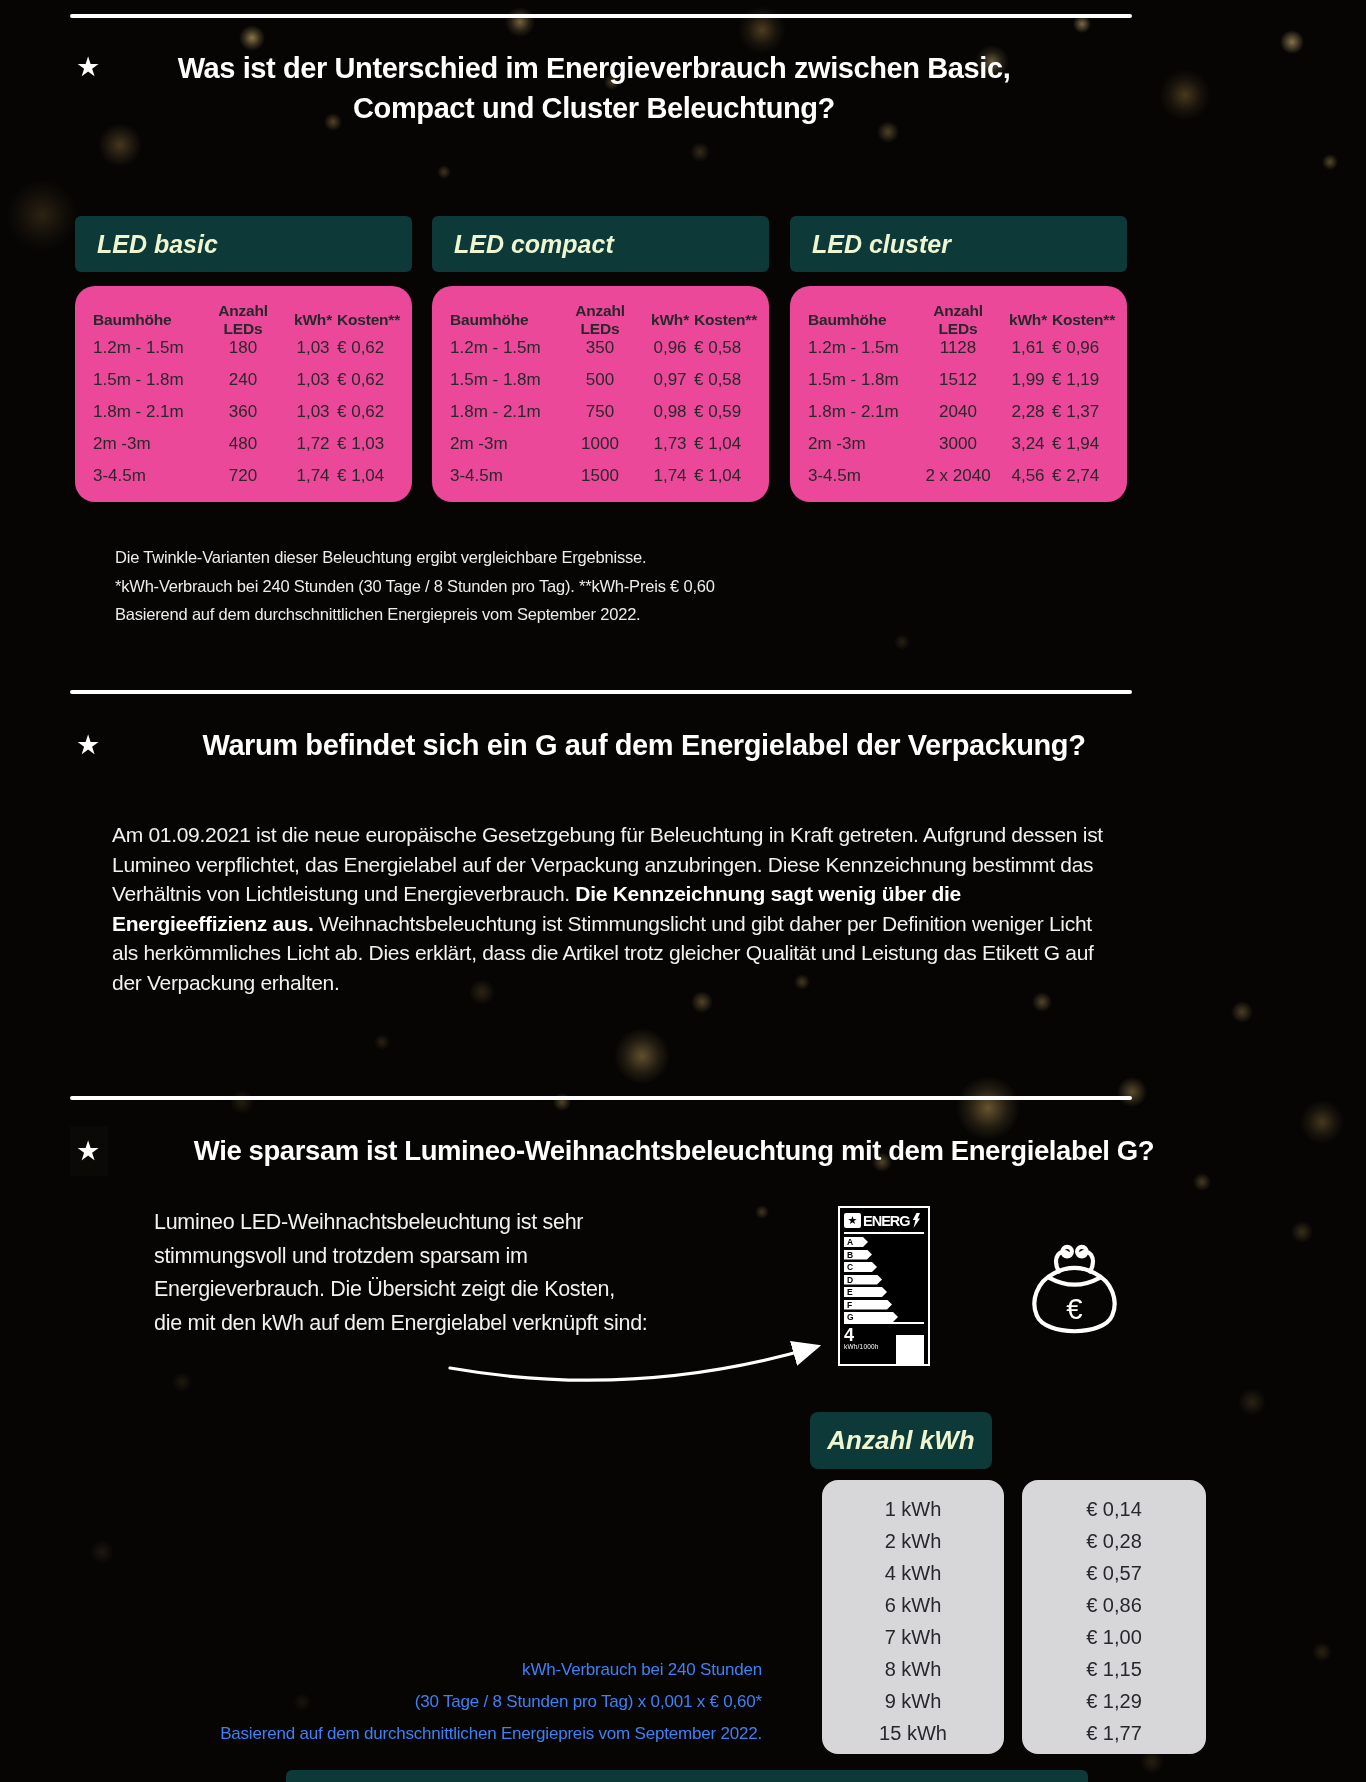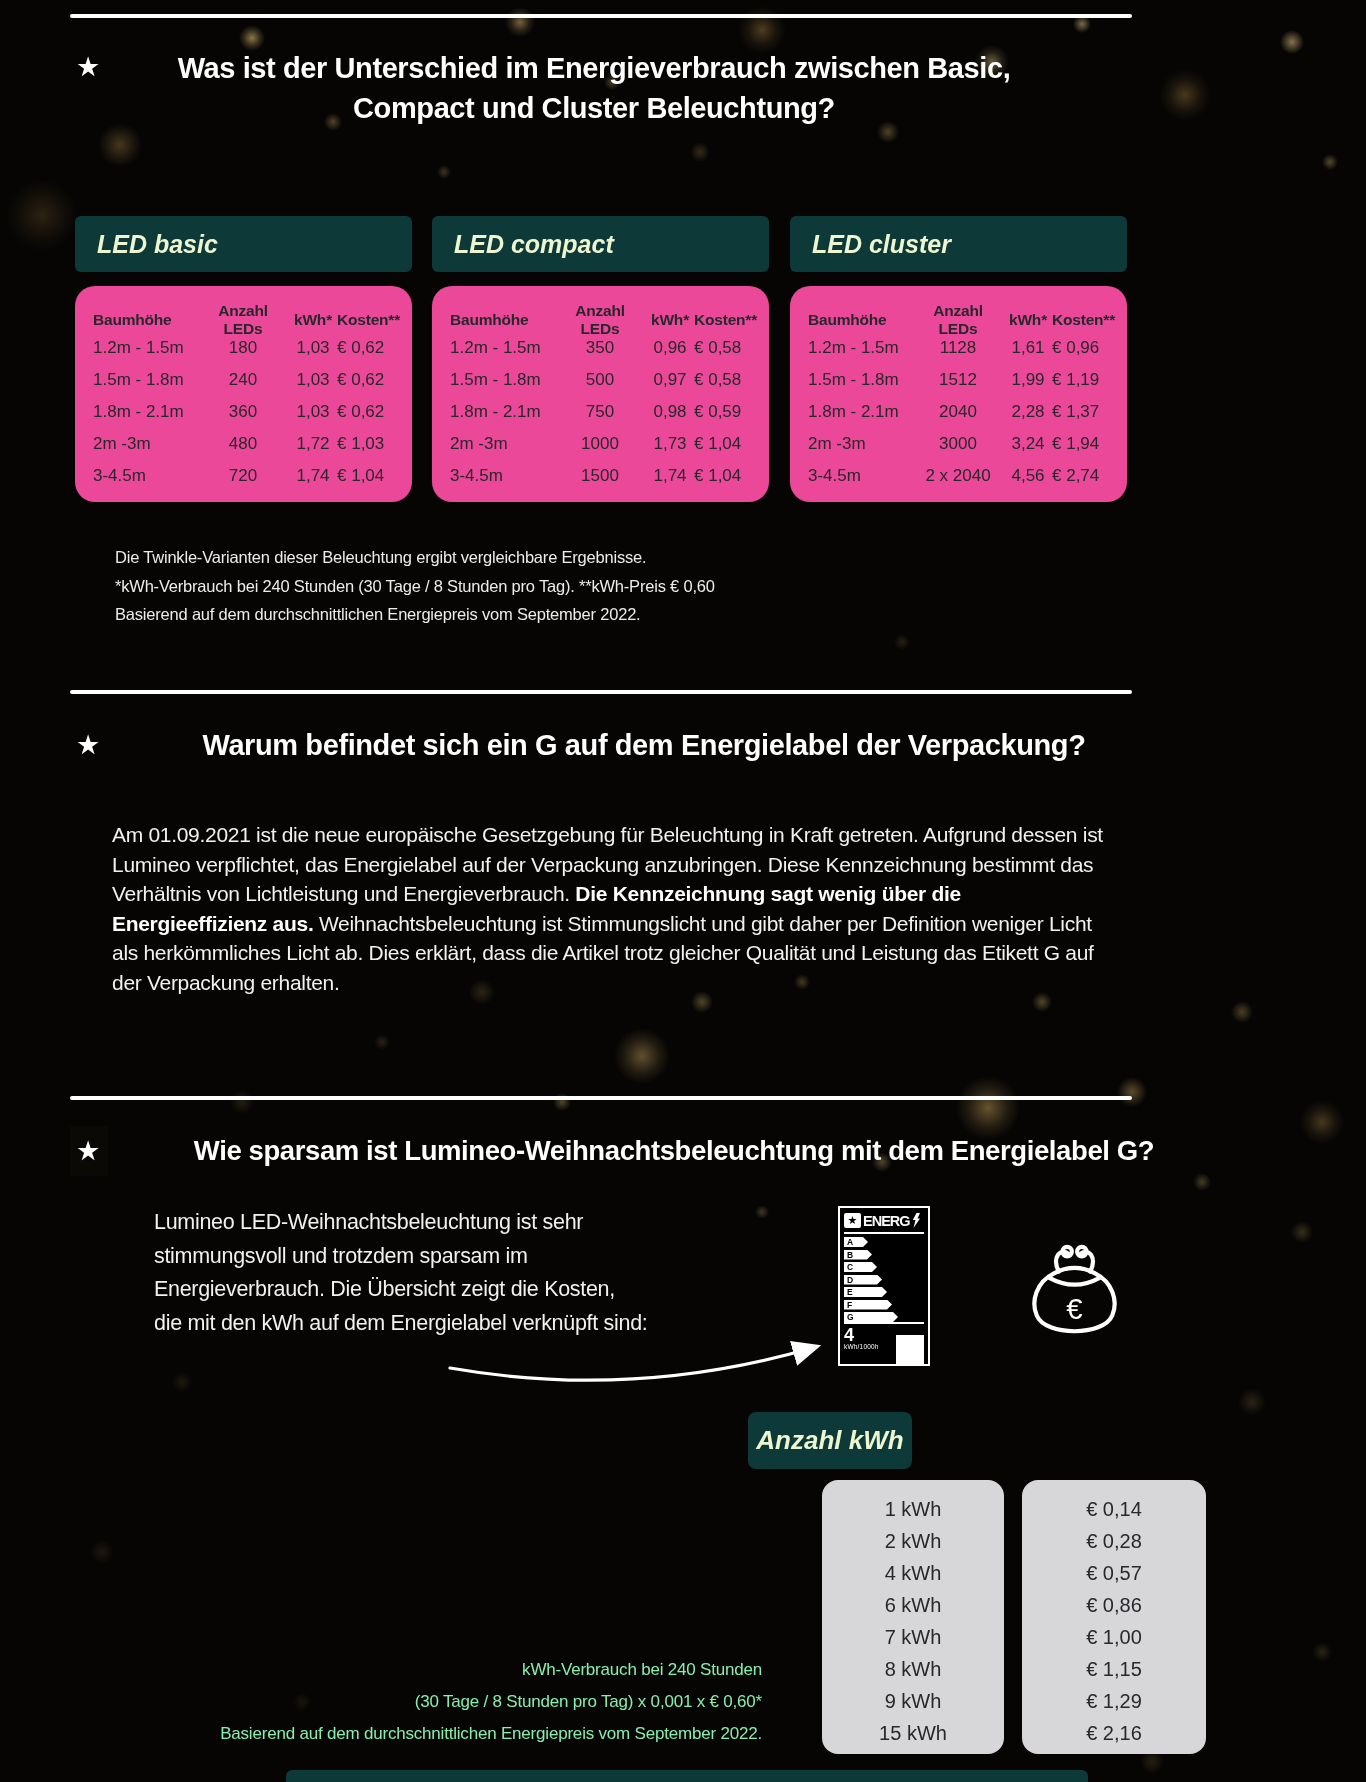--- a/index.html
+++ b/index.html
@@ -82,21 +82,21 @@
   .elabel-box{position:absolute;right:0px;bottom:4px;width:28px;height:30px;background:#fff;}
   
   .arrow-svg{position:absolute;left:438px;top:1330px;}
   .purse-svg{position:absolute;left:1022px;top:1238px;}
   
   .mini-header{position:absolute;top:1412px;height:57px;background:#0d3a38;border-radius:8px;
     color:#edf6d1;font-style:italic;font-weight:600;font-size:26px;display:flex;align-items:center;justify-content:center;box-sizing:border-box;}
   .mini-body{position:absolute;top:1480px;height:274px;background:#d7d7da;border-radius:16px;
     color:#28282c;font-size:20px;text-align:center;padding-top:13px;box-sizing:border-box;margin-left:42px;}
   .mini-body div{height:32px;line-height:32px;}
-  .fn3{position:absolute;left:170px;top:1654px;width:592px;text-align:right;color:#86efac;
+  .fn3{position:absolute;left:170px;top:1654px;width:592px;text-align:right;color:#3b82f6;
     font-size:17px;line-height:32px;letter-spacing:-0.2px;}
   .bottom-bar{position:absolute;left:286px;top:1770px;width:802px;height:12px;background:#0d3a38;border-radius:6px 6px 0 0;}
 </style>
 </head>
 <body>
 
 <div class="page">
   <div class="bokeh"></div>
 
   <div class="rule" style="top:14px;"></div>
@@ -299,41 +299,41 @@
       <path d="M30,34 C14,42 8,60 14,74 C22,94 78,94 86,74 C92,60 86,42 70,34 C57,27 43,27 30,34 Z"></path>
       <path d="M26,38 Q50,51 74,38"></path>
       <path d="M35,32 C28,18 37,9 44,15"></path>
       <path d="M65,32 C72,18 63,9 56,15"></path>
       <circle cx="43" cy="13" r="4.5"></circle>
       <circle cx="57" cy="13" r="4.5"></circle>
     </g>
     <text x="50" y="77" text-anchor="middle" font-size="28" font-family="Liberation Sans, sans-serif" fill="#ffffff">€</text>
   </svg>
 
-  <div class="mini-header" style="left:748px;width:164px;">Anzahl kWh</div>
+  <div class="mini-header" style="left:810px;width:182px;">Anzahl kWh</div>
 
   <div class="mini-body" style="left:780px;width:182px;">
       <div>1 kWh</div>
       <div>2 kWh</div>
       <div>4 kWh</div>
       <div>6 kWh</div>
       <div>7 kWh</div>
       <div>8 kWh</div>
       <div>9 kWh</div>
       <div>15 kWh</div>
     </div>
   <div class="mini-body" style="left:980px;width:184px;">
       <div>€ 0,14</div>
       <div>€ 0,28</div>
       <div>€ 0,57</div>
       <div>€ 0,86</div>
       <div>€ 1,00</div>
       <div>€ 1,15</div>
       <div>€ 1,29</div>
-      <div>€ 2,16</div>
+      <div>€ 1,77</div>
     </div>
 
   <div class="fn3">
       <div>kWh-Verbrauch bei 240 Stunden</div>
       <div>(30 Tage / 8 Stunden pro Tag) x 0,001 x € 0,60*</div>
       <div>Basierend auf dem durchschnittlichen Energiepreis vom September 2022.</div>
     </div>
 
   <div class="bottom-bar"></div>
 </div>

